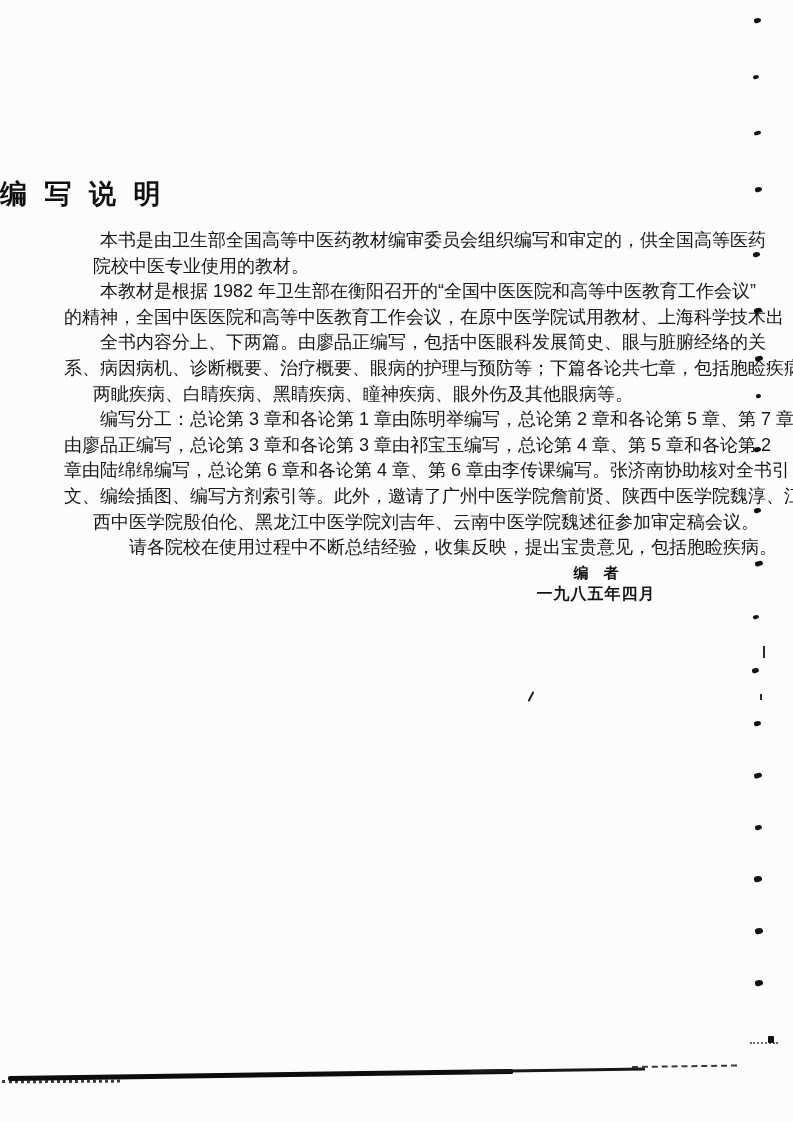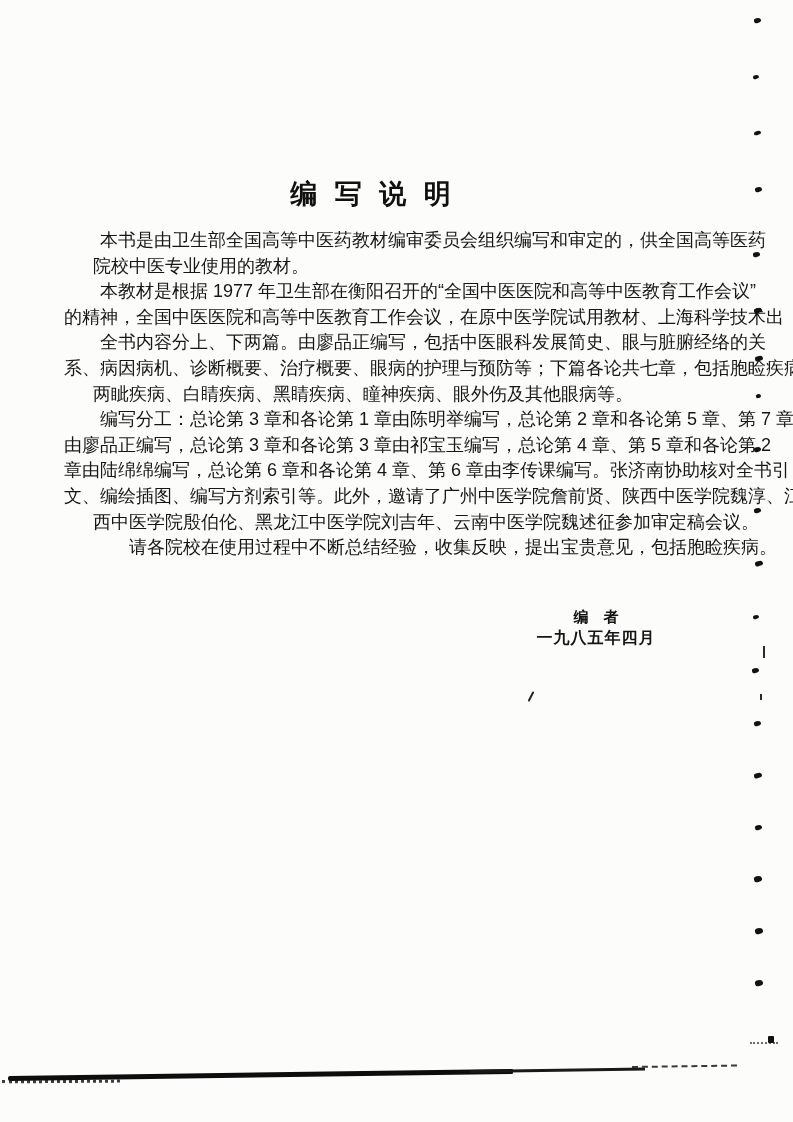--- a/index.html
+++ b/index.html
@@ -8,21 +8,21 @@
     width:793px; height:1122px;
     margin:0 auto;
     background:#fcfcfb;
     overflow:hidden;
     font-family:"Liberation Sans", sans-serif;
     color:#141414;
   }
   .page-title {
     position:absolute;
     top:176px; left:0; width:742px;
-    text-align:center;
+    text-align:left;
     font-size:27px;
     font-weight:bold;
     word-spacing:8px;
     letter-spacing:1px;
     color:#101010;
   }
   .body-text {
     position:absolute;
     left:64px; top:228px; width:667px;
     font-size:18px;
@@ -34,21 +34,21 @@
     line-height:25.6px;
     white-space:nowrap;
     text-align:justify;
     text-align-last:justify;
     overflow:visible;
   }
   .text-line.para-end { text-align-last:left;padding-left:29px; }
   .text-line.indent { text-indent:36px; }
   .signature {
     position:absolute;
-    left:460px; top:606px; width:272px;
+    left:460px; top:562px; width:272px;
     text-align:center;
     font-weight:bold;
     color:#141414;
   }
   .sig-author { font-size:15px; height:21px; line-height:21px; }
   .sig-date   { font-size:16px; height:22px; line-height:22px; letter-spacing:1px; }
 
   
   .speck {
     position:absolute;
@@ -117,21 +117,21 @@
 </head>
 <body>
 
 <div class="page">
 
   <div class="page-title">编 写 说 明</div>
 
   <div class="body-text" id="body-text">
       <div class="text-line indent">本书是由卫生部全国高等中医药教材编审委员会组织编写和审定的，供全国高等医药</div>
       <div class="text-line para-end">院校中医专业使用的教材。</div>
-      <div class="text-line indent">本教材是根据 1977 年卫生部在衡阳召开的“全国中医医院和高等中医教育工作会议”</div>
+      <div class="text-line indent">本教材是根据 1982 年卫生部在衡阳召开的“全国中医医院和高等中医教育工作会议”</div>
       <div class="text-line">的精神，全国中医医院和高等中医教育工作会议，在原中医学院试用教材、上海科学技术出</div>
       <div class="text-line indent">全书内容分上、下两篇。由廖品正编写，包括中医眼科发展简史、眼与脏腑经络的关</div>
       <div class="text-line">系、病因病机、诊断概要、治疗概要、眼病的护理与预防等；下篇各论共七章，包括胞睑疾病、</div>
       <div class="text-line para-end">两眦疾病、白睛疾病、黑睛疾病、瞳神疾病、眼外伤及其他眼病等。</div>
       <div class="text-line indent">编写分工：总论第 3 章和各论第 1 章由陈明举编写，总论第 2 章和各论第 5 章、第 7 章</div>
       <div class="text-line">由廖品正编写，总论第 3 章和各论第 3 章由祁宝玉编写，总论第 4 章、第 5 章和各论第 2</div>
       <div class="text-line">章由陆绵绵编写，总论第 6 章和各论第 4 章、第 6 章由李传课编写。张济南协助核对全书引</div>
       <div class="text-line">文、编绘插图、编写方剂索引等。此外，邀请了广州中医学院詹前贤、陕西中医学院魏淳、江</div>
       <div class="text-line para-end">西中医学院殷伯伦、黑龙江中医学院刘吉年、云南中医学院魏述征参加审定稿会议。</div>
       <div class="text-line indent para-end">请各院校在使用过程中不断总结经验，收集反映，提出宝贵意见，包括胞睑疾病。</div>

